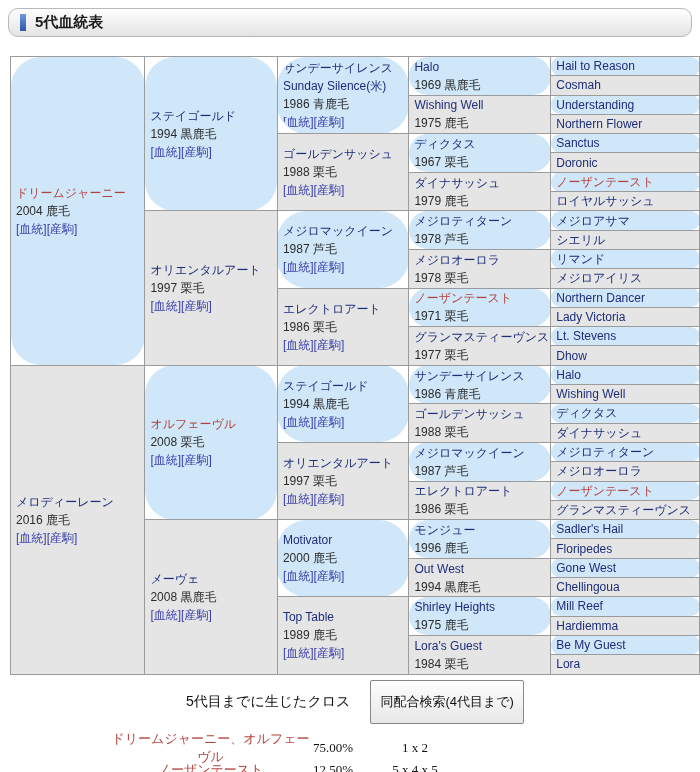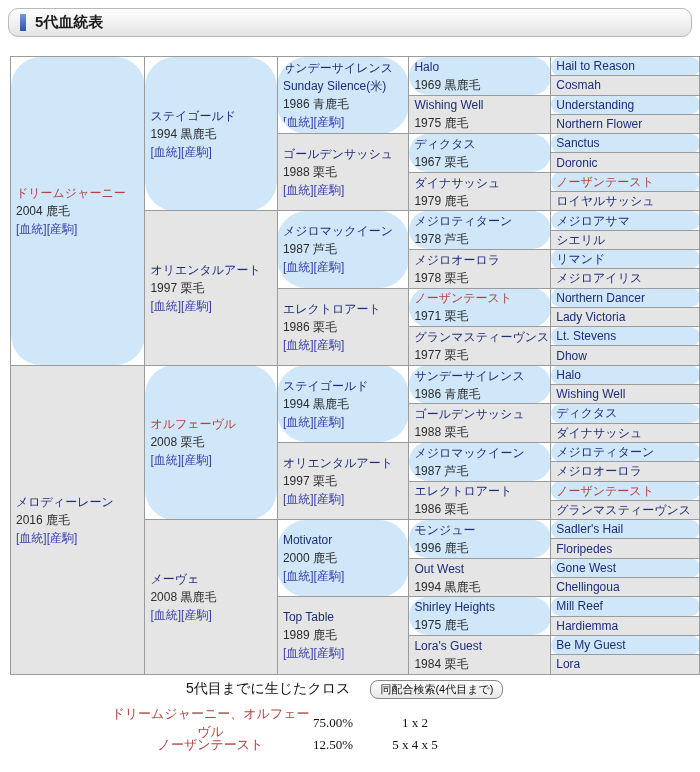--- a/index.html
+++ b/index.html
@@ -17,21 +17,21 @@
   td.f{background:#e5e5e5;}
   .nm{display:block;color:#1c2d7a;text-decoration:none;cursor:pointer;}
   .red{color:#b2423c;}
   .sub{color:#1c2d7a;}
   .sub:empty{display:none;}
   .inf{color:#2c2c2c;}
   .lnk a{color:#3a40ad;text-decoration:none;cursor:pointer;}
 
   .cross-row{margin:5px 0 0 186px;display:flex;align-items:center;gap:20px;}
   .cross-label{font-size:14px;color:#111;}
-  .btn{font-size:11px;color:#111;padding:1px 9px;border:1px solid #888;border-radius:8px;
+  .btn{font-size:13px;color:#111;padding:12px 9px;border:1px solid #888;border-radius:2px;
        background:linear-gradient(#fefefe,#e7e7e7);cursor:pointer;font-family:"Liberation Sans",sans-serif;}
   .crosses{margin:6px 0 0 108px;font-size:13px;font-family:Liberation Serif, serif;}
   .cross-line{display:grid;grid-template-columns:205px 58px 88px;align-items:center;height:27px;}
   .cname{text-align:center;color:#b2423c;cursor:pointer;}
   .cpct{text-align:left;color:#111;}
   .cpat{text-align:center;color:#111;}
 </style>
 </head>
 <body>
 

